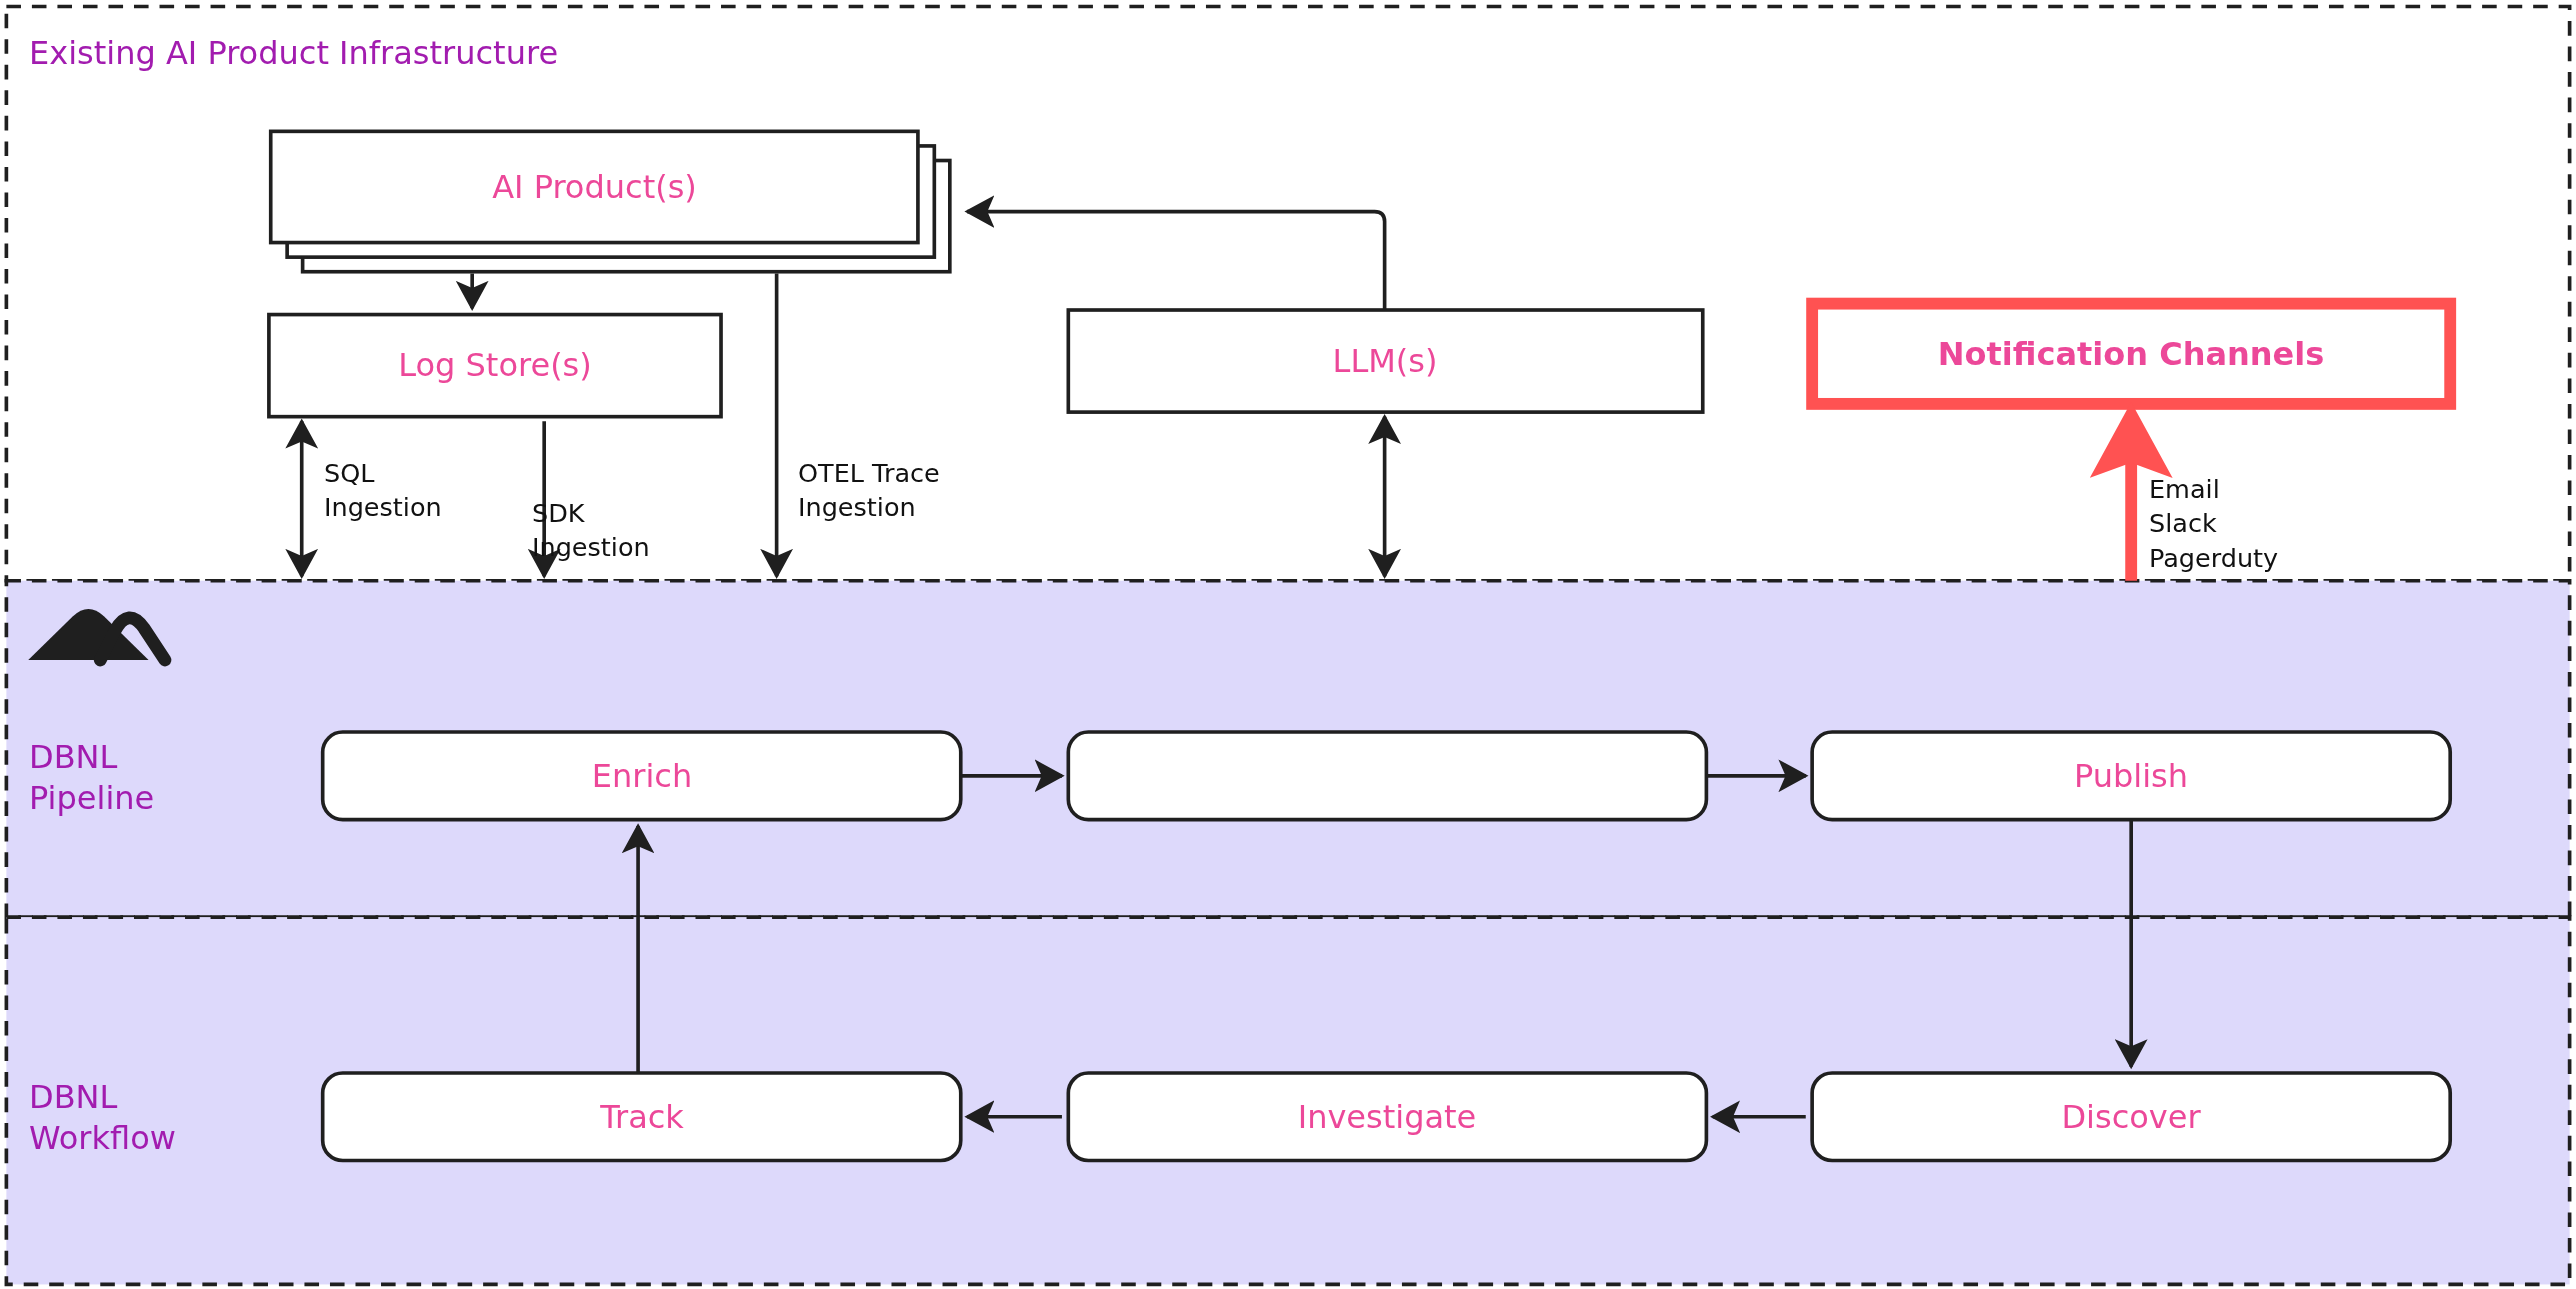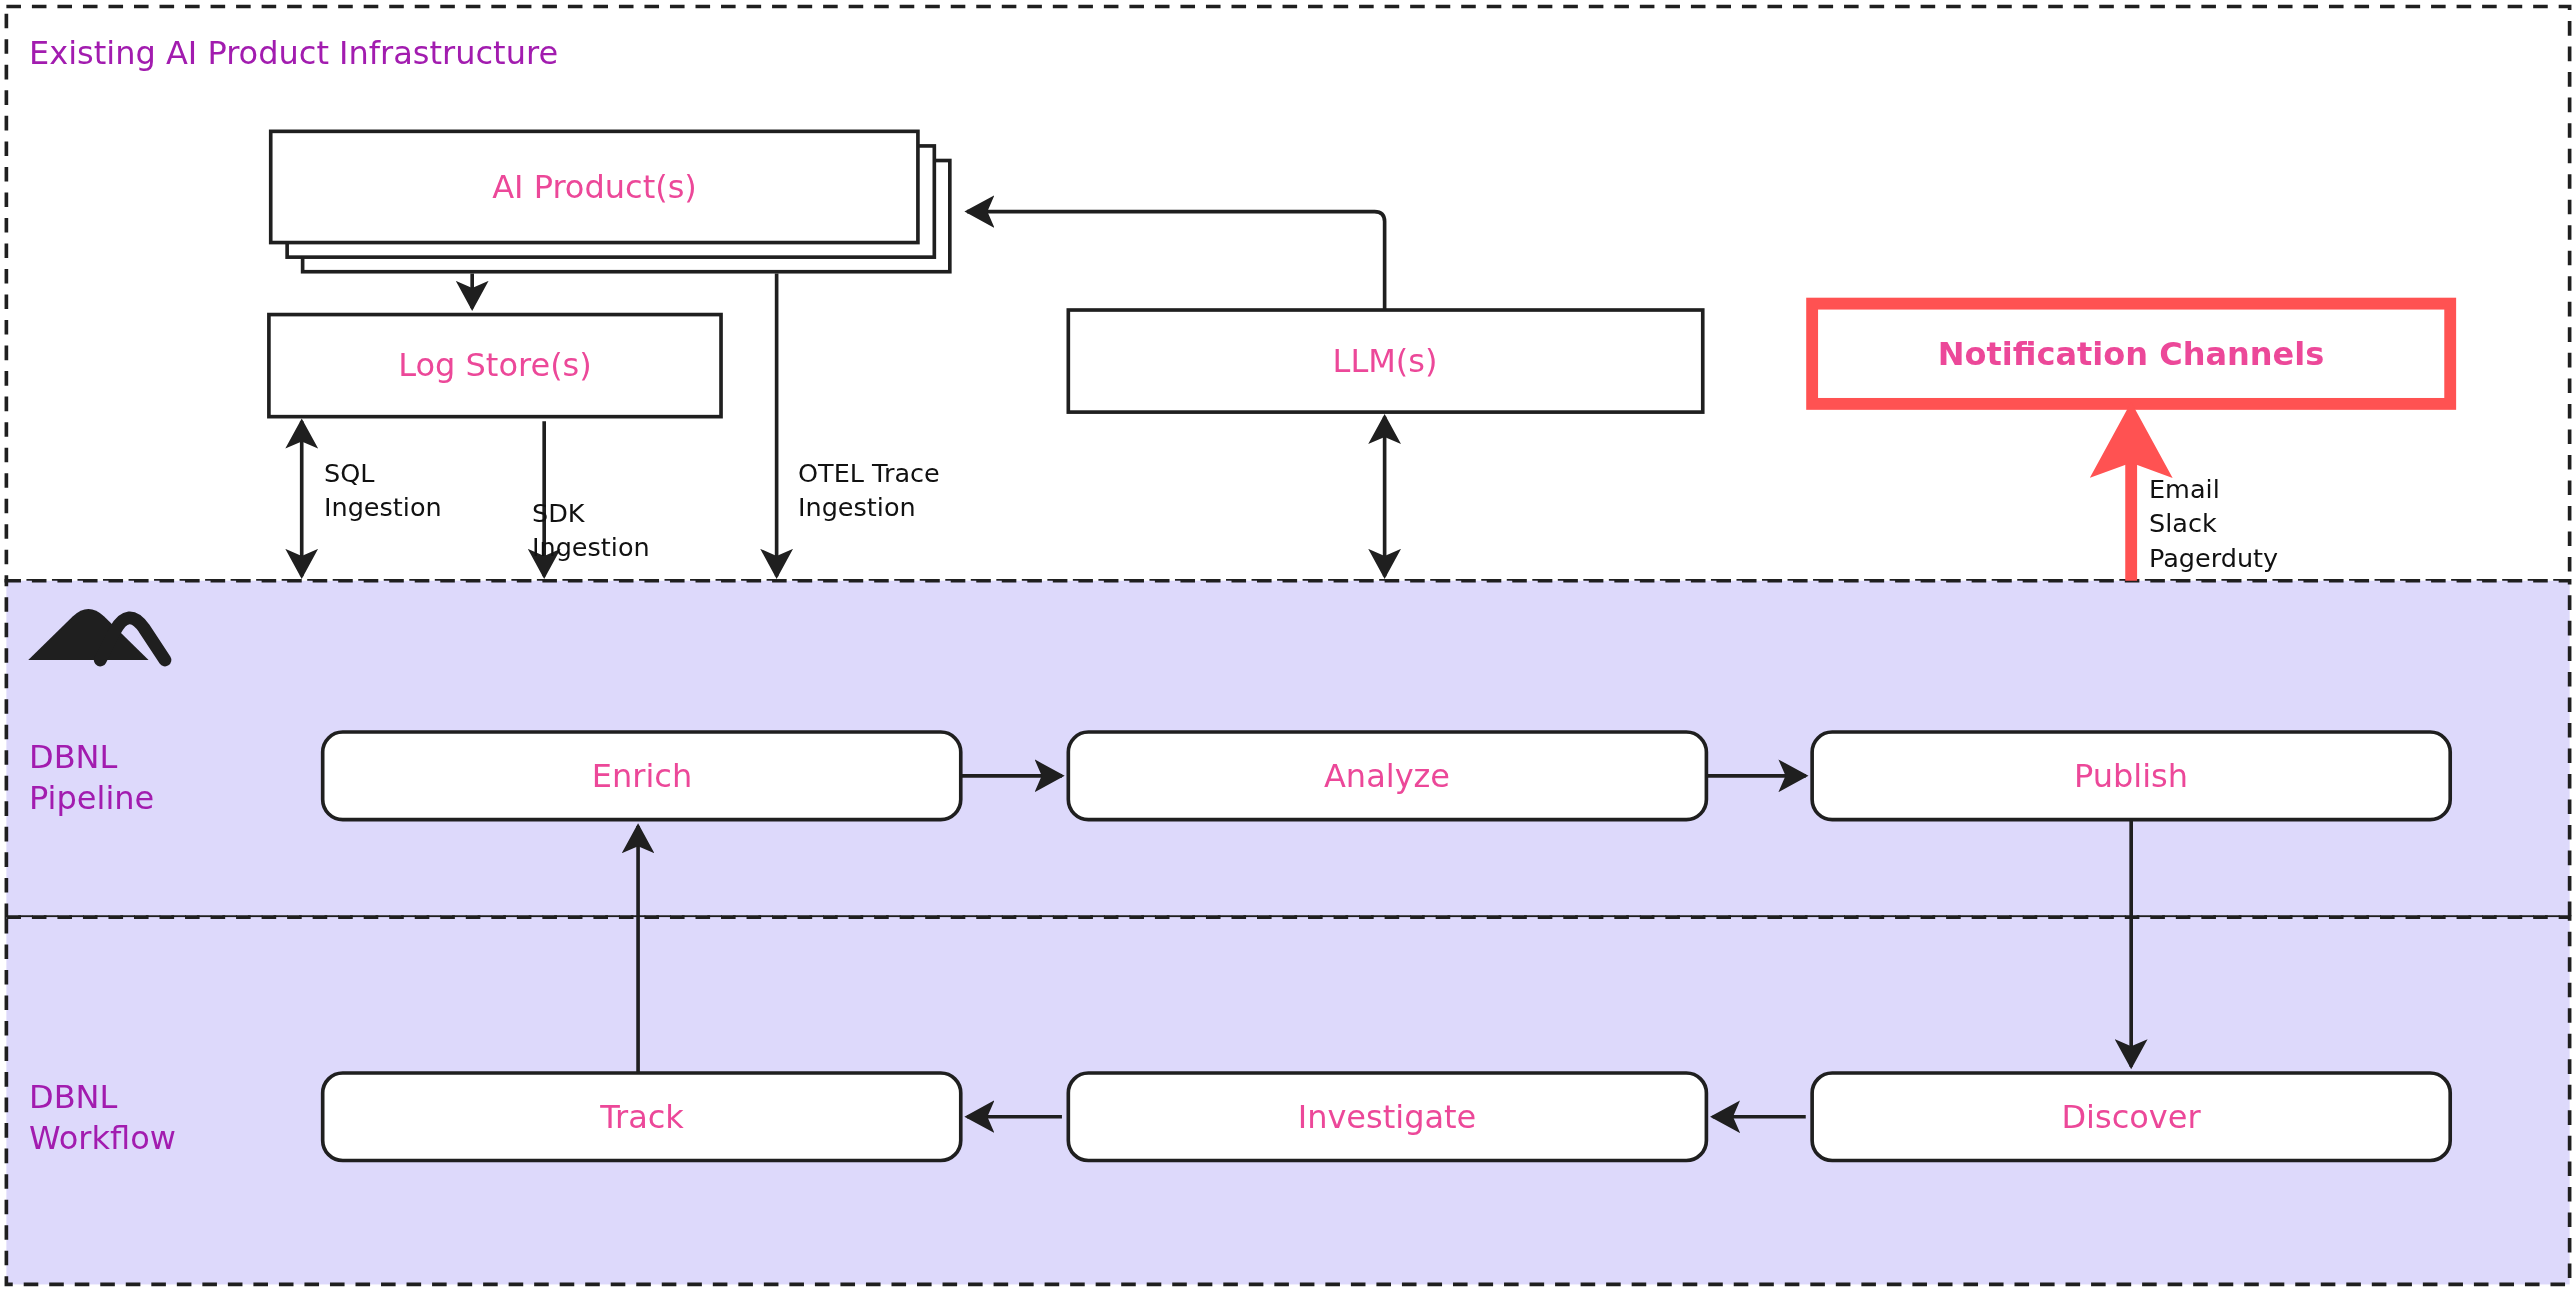--- a/index.html
+++ b/index.html
@@ -141,21 +141,20 @@
   <div class="node-label" style="left:271px; top:131px; width:647px; height:111px;">AI Product(s)</div>
 
   <div class="node-label" style="left:269px; top:314px; width:452px; height:102px;">Log Store(s)</div>
 
   <div class="node-label" style="left:1068px; top:310px; width:634px; height:102px;">LLM(s)</div>
 
   <div class="node-label bold" style="left:1812px; top:304px; width:638px; height:100px;">Notification Channels</div>
 
   <div class="node-label" style="left:323px; top:732px; width:638px; height:88px;">Enrich</div>
 
-  <div class="node-label" style="left:1068px; top:732px; width:638px; height:88px;">Analyze</div>
 
   <div class="node-label" style="left:1812px; top:732px; width:638px; height:88px;">Publish</div>
 
   <div class="node-label" style="left:323px; top:1073px; width:638px; height:88px;">Track</div>
 
   <div class="node-label" style="left:1068px; top:1073px; width:638px; height:88px;">Investigate</div>
 
   <div class="node-label" style="left:1812px; top:1073px; width:638px; height:88px;">Discover</div>
 
   <div class="edge-label" style="left:324px; top:456px;">SQL

